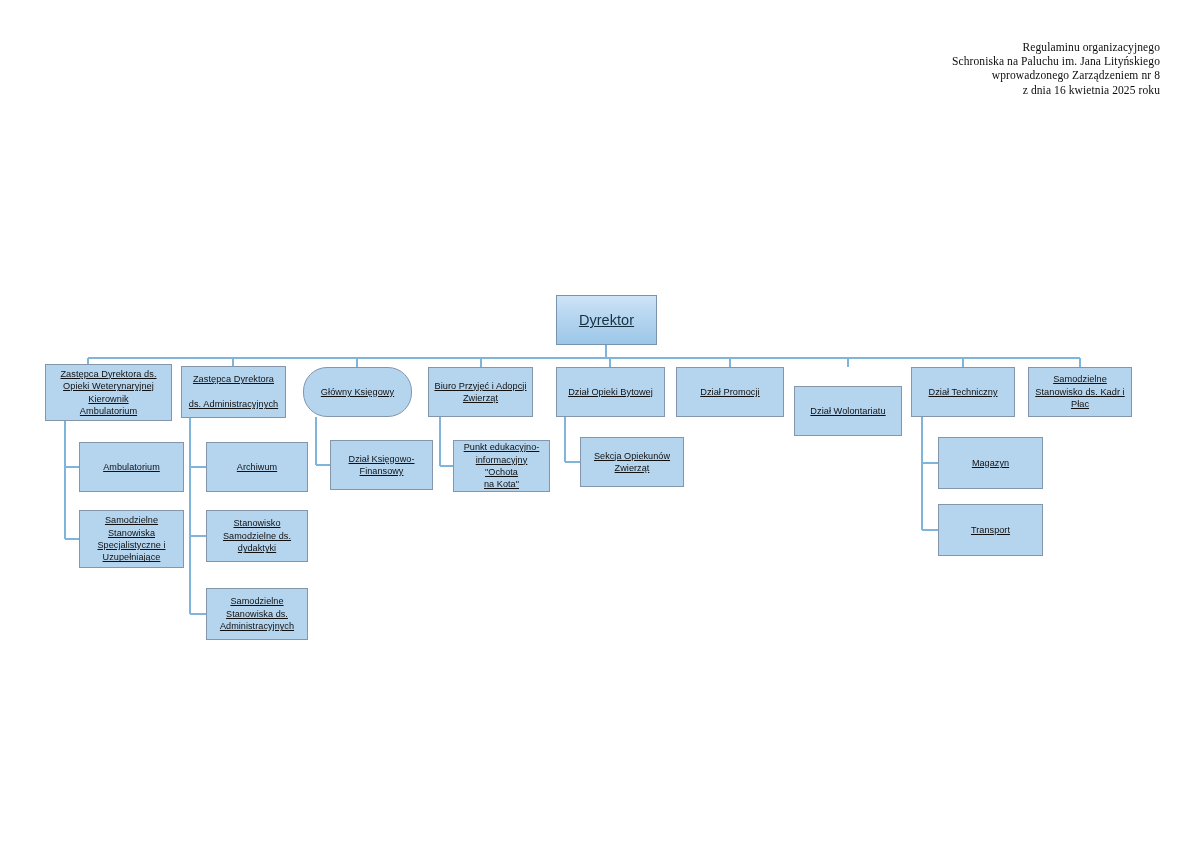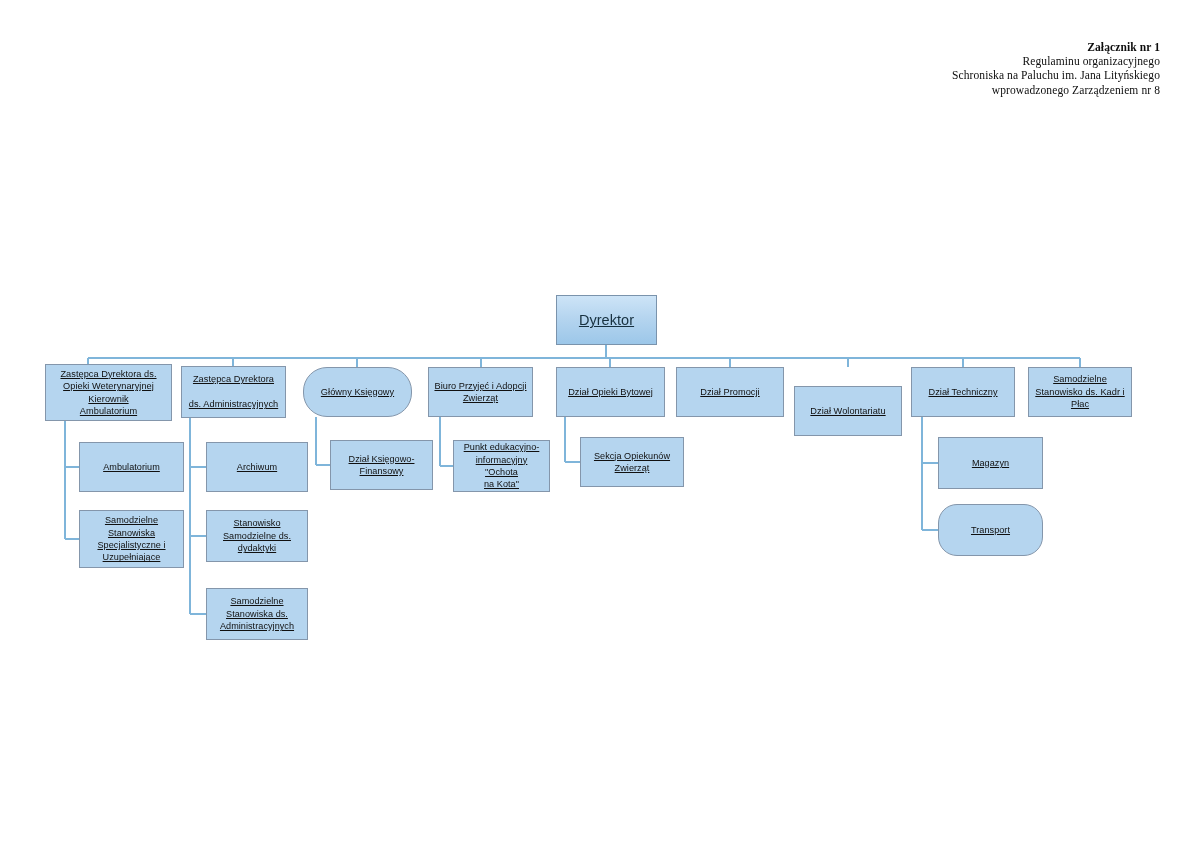--- a/index.html
+++ b/index.html
@@ -78,24 +78,24 @@
     font-size: 9.2px;
   }
   .node.level2 {
     font-size: 9.1px;
   }
 </style>
 </head>
 <body>
 
 <div id="header-note">
-  <span class="note-strong">Załącznik nr 1</span>
   <span class="note-line">Regulaminu organizacyjnego</span>
   <span class="note-line">Schroniska na Paluchu im. Jana Lityńskiego</span>
   <span class="note-line">wprowadzonego Zarządzeniem nr 8</span>
+  <span class="note-line">z dnia 16 kwietnia 2025 roku</span>
 </div>
 
 <svg id="connectors" width="1200" height="849" viewBox="0 0 1200 849">
     <line x1="606" y1="345" x2="606" y2="358" stroke="#7fb5da" stroke-width="1.2" shape-rendering="crispEdges"></line>
     <line x1="88" y1="358" x2="1080" y2="358" stroke="#7fb5da" stroke-width="1.2" shape-rendering="crispEdges"></line>
     <line x1="88" y1="358" x2="88" y2="364" stroke="#7fb5da" stroke-width="1.2" shape-rendering="crispEdges"></line>
     <line x1="233" y1="358" x2="233" y2="366" stroke="#7fb5da" stroke-width="1.2" shape-rendering="crispEdges"></line>
     <line x1="357" y1="358" x2="357" y2="367" stroke="#7fb5da" stroke-width="1.2" shape-rendering="crispEdges"></line>
     <line x1="481" y1="358" x2="481" y2="367" stroke="#7fb5da" stroke-width="1.2" shape-rendering="crispEdges"></line>
     <line x1="610" y1="358" x2="610" y2="367" stroke="#7fb5da" stroke-width="1.2" shape-rendering="crispEdges"></line>
@@ -191,16 +191,16 @@
 informacyjny "Ochota
 na Kota"</span>
     </div>
     <div class="node level2" style="left: 580px; top: 437px; width: 104px; height: 50px;">
       <span class="node-label">Sekcja Opiekunów
 Zwierząt</span>
     </div>
     <div class="node level2" style="left: 938px; top: 437px; width: 105px; height: 52px;">
       <span class="node-label">Magazyn</span>
     </div>
-    <div class="node level2" style="left: 938px; top: 504px; width: 105px; height: 52px; border-radius: 19px;">
+    <div class="node level2" style="left: 938px; top: 504px; width: 105px; height: 52px;">
       <span class="node-label">Transport</span>
     </div>
   </div>
 
 </body></html>

